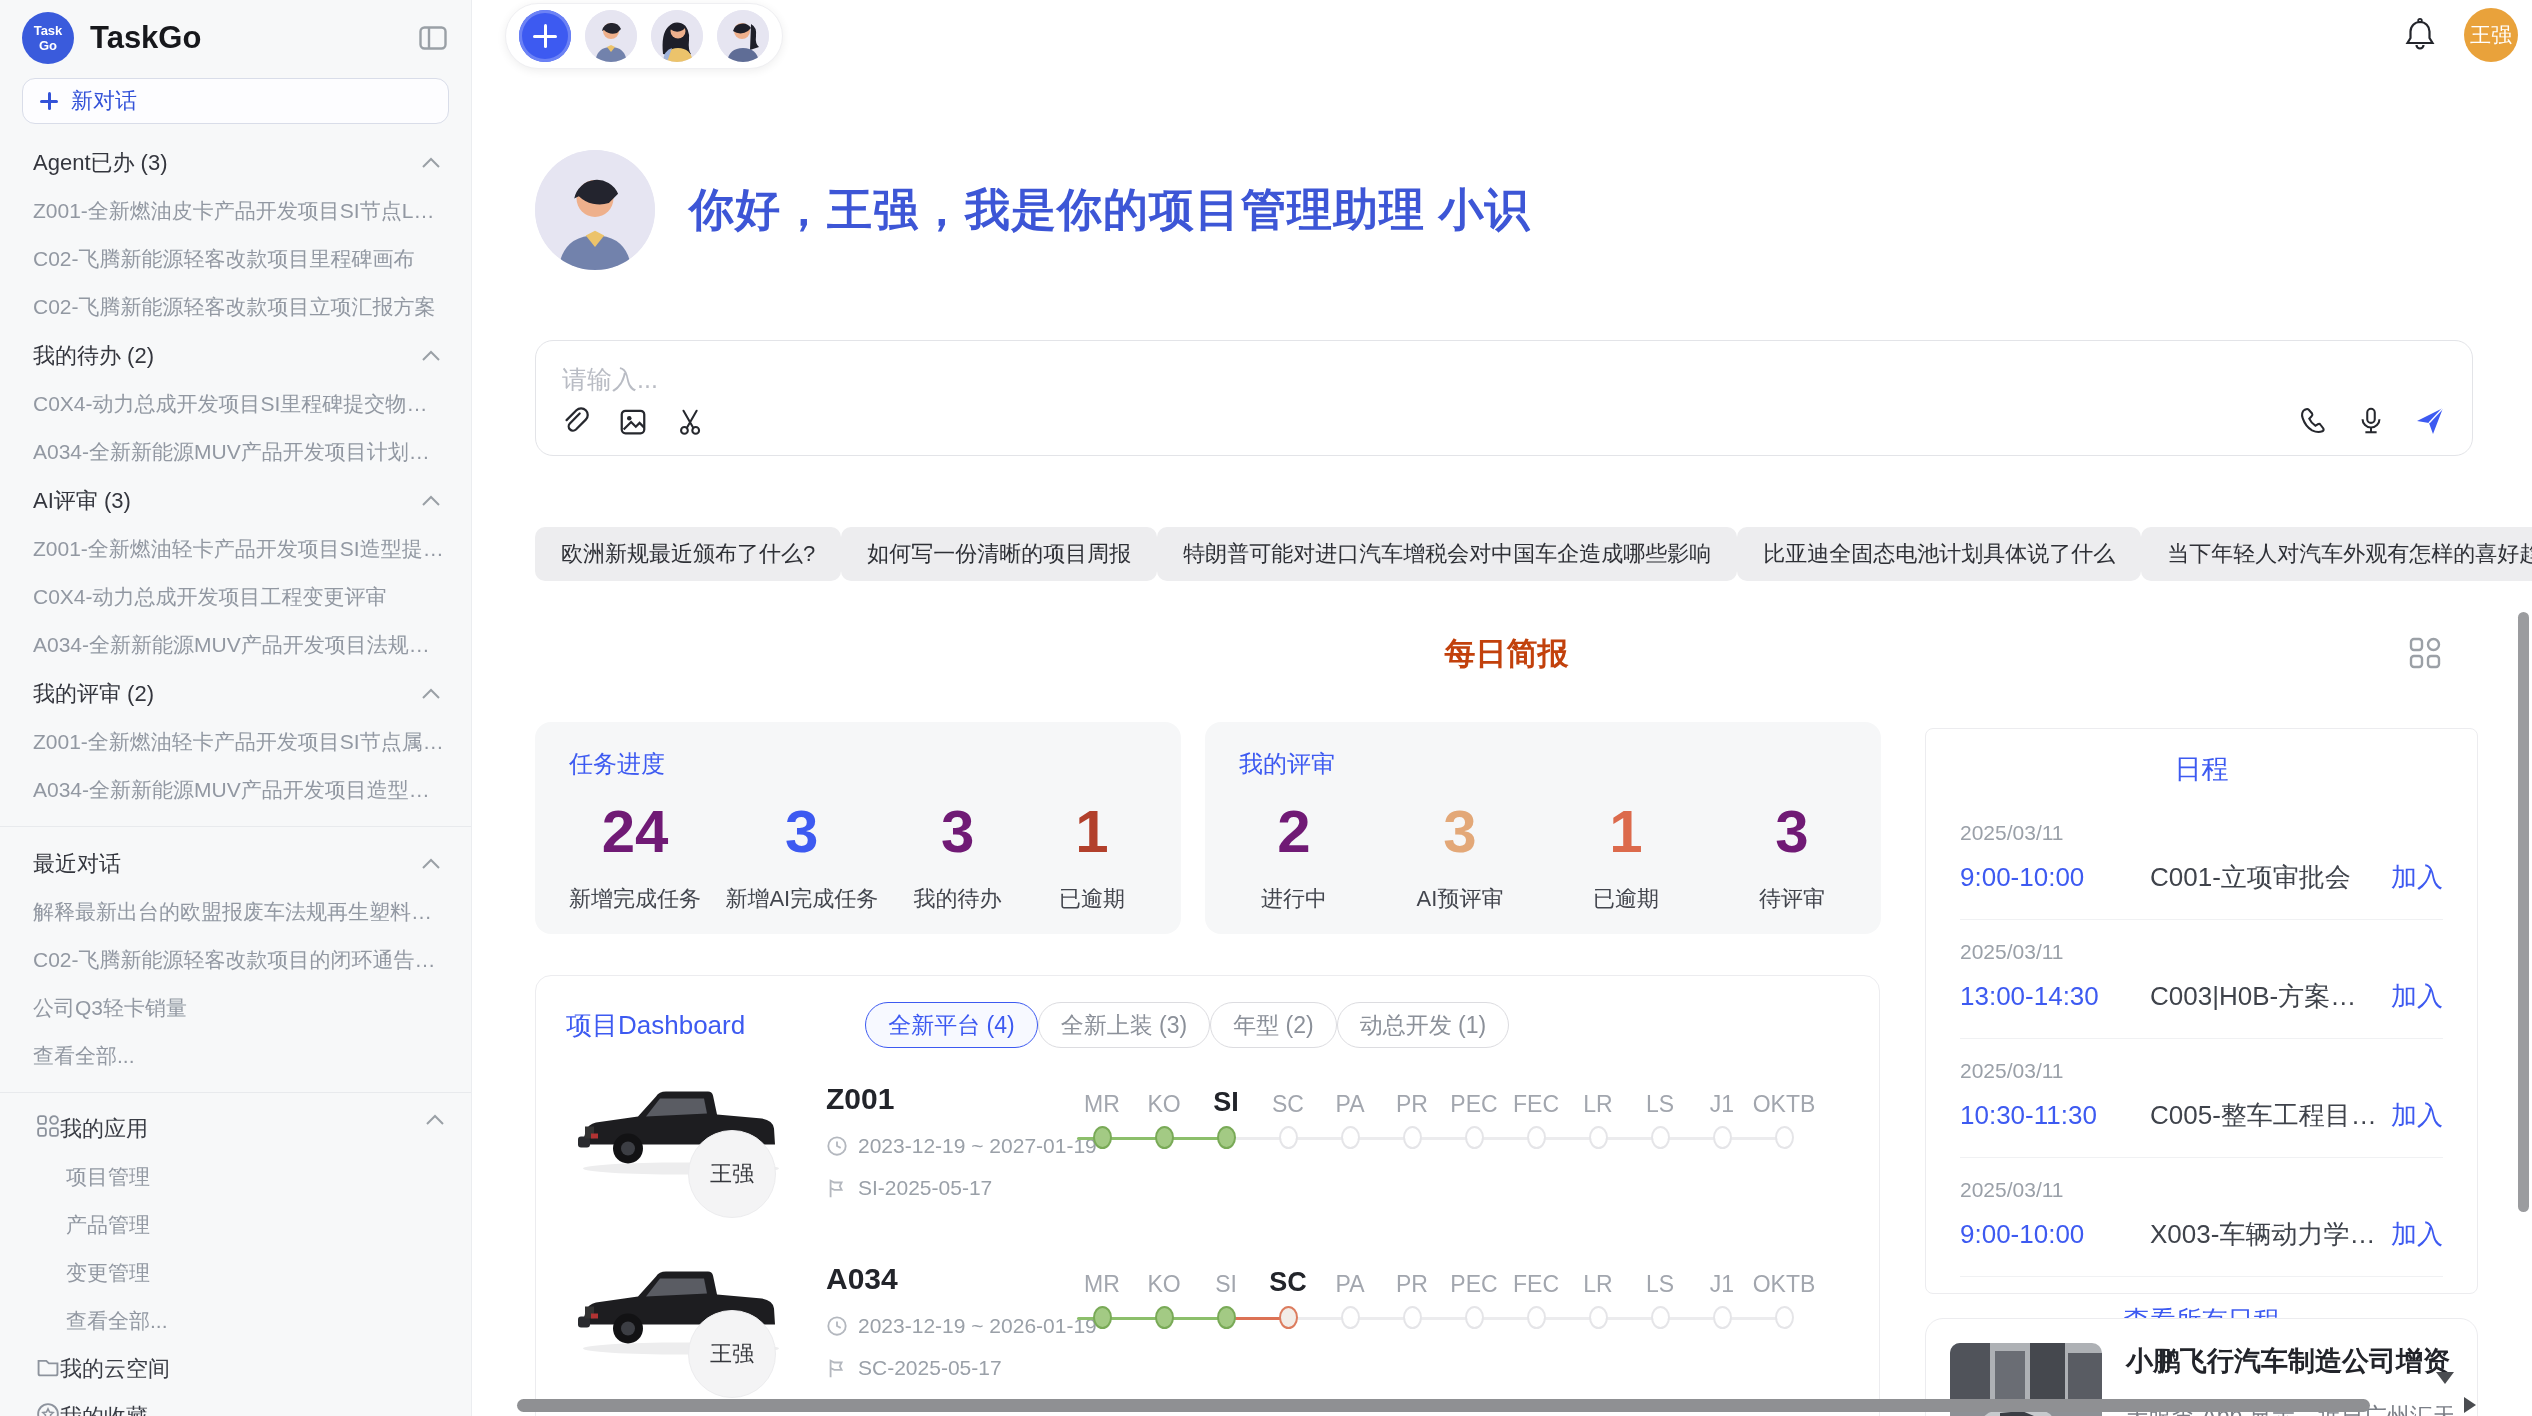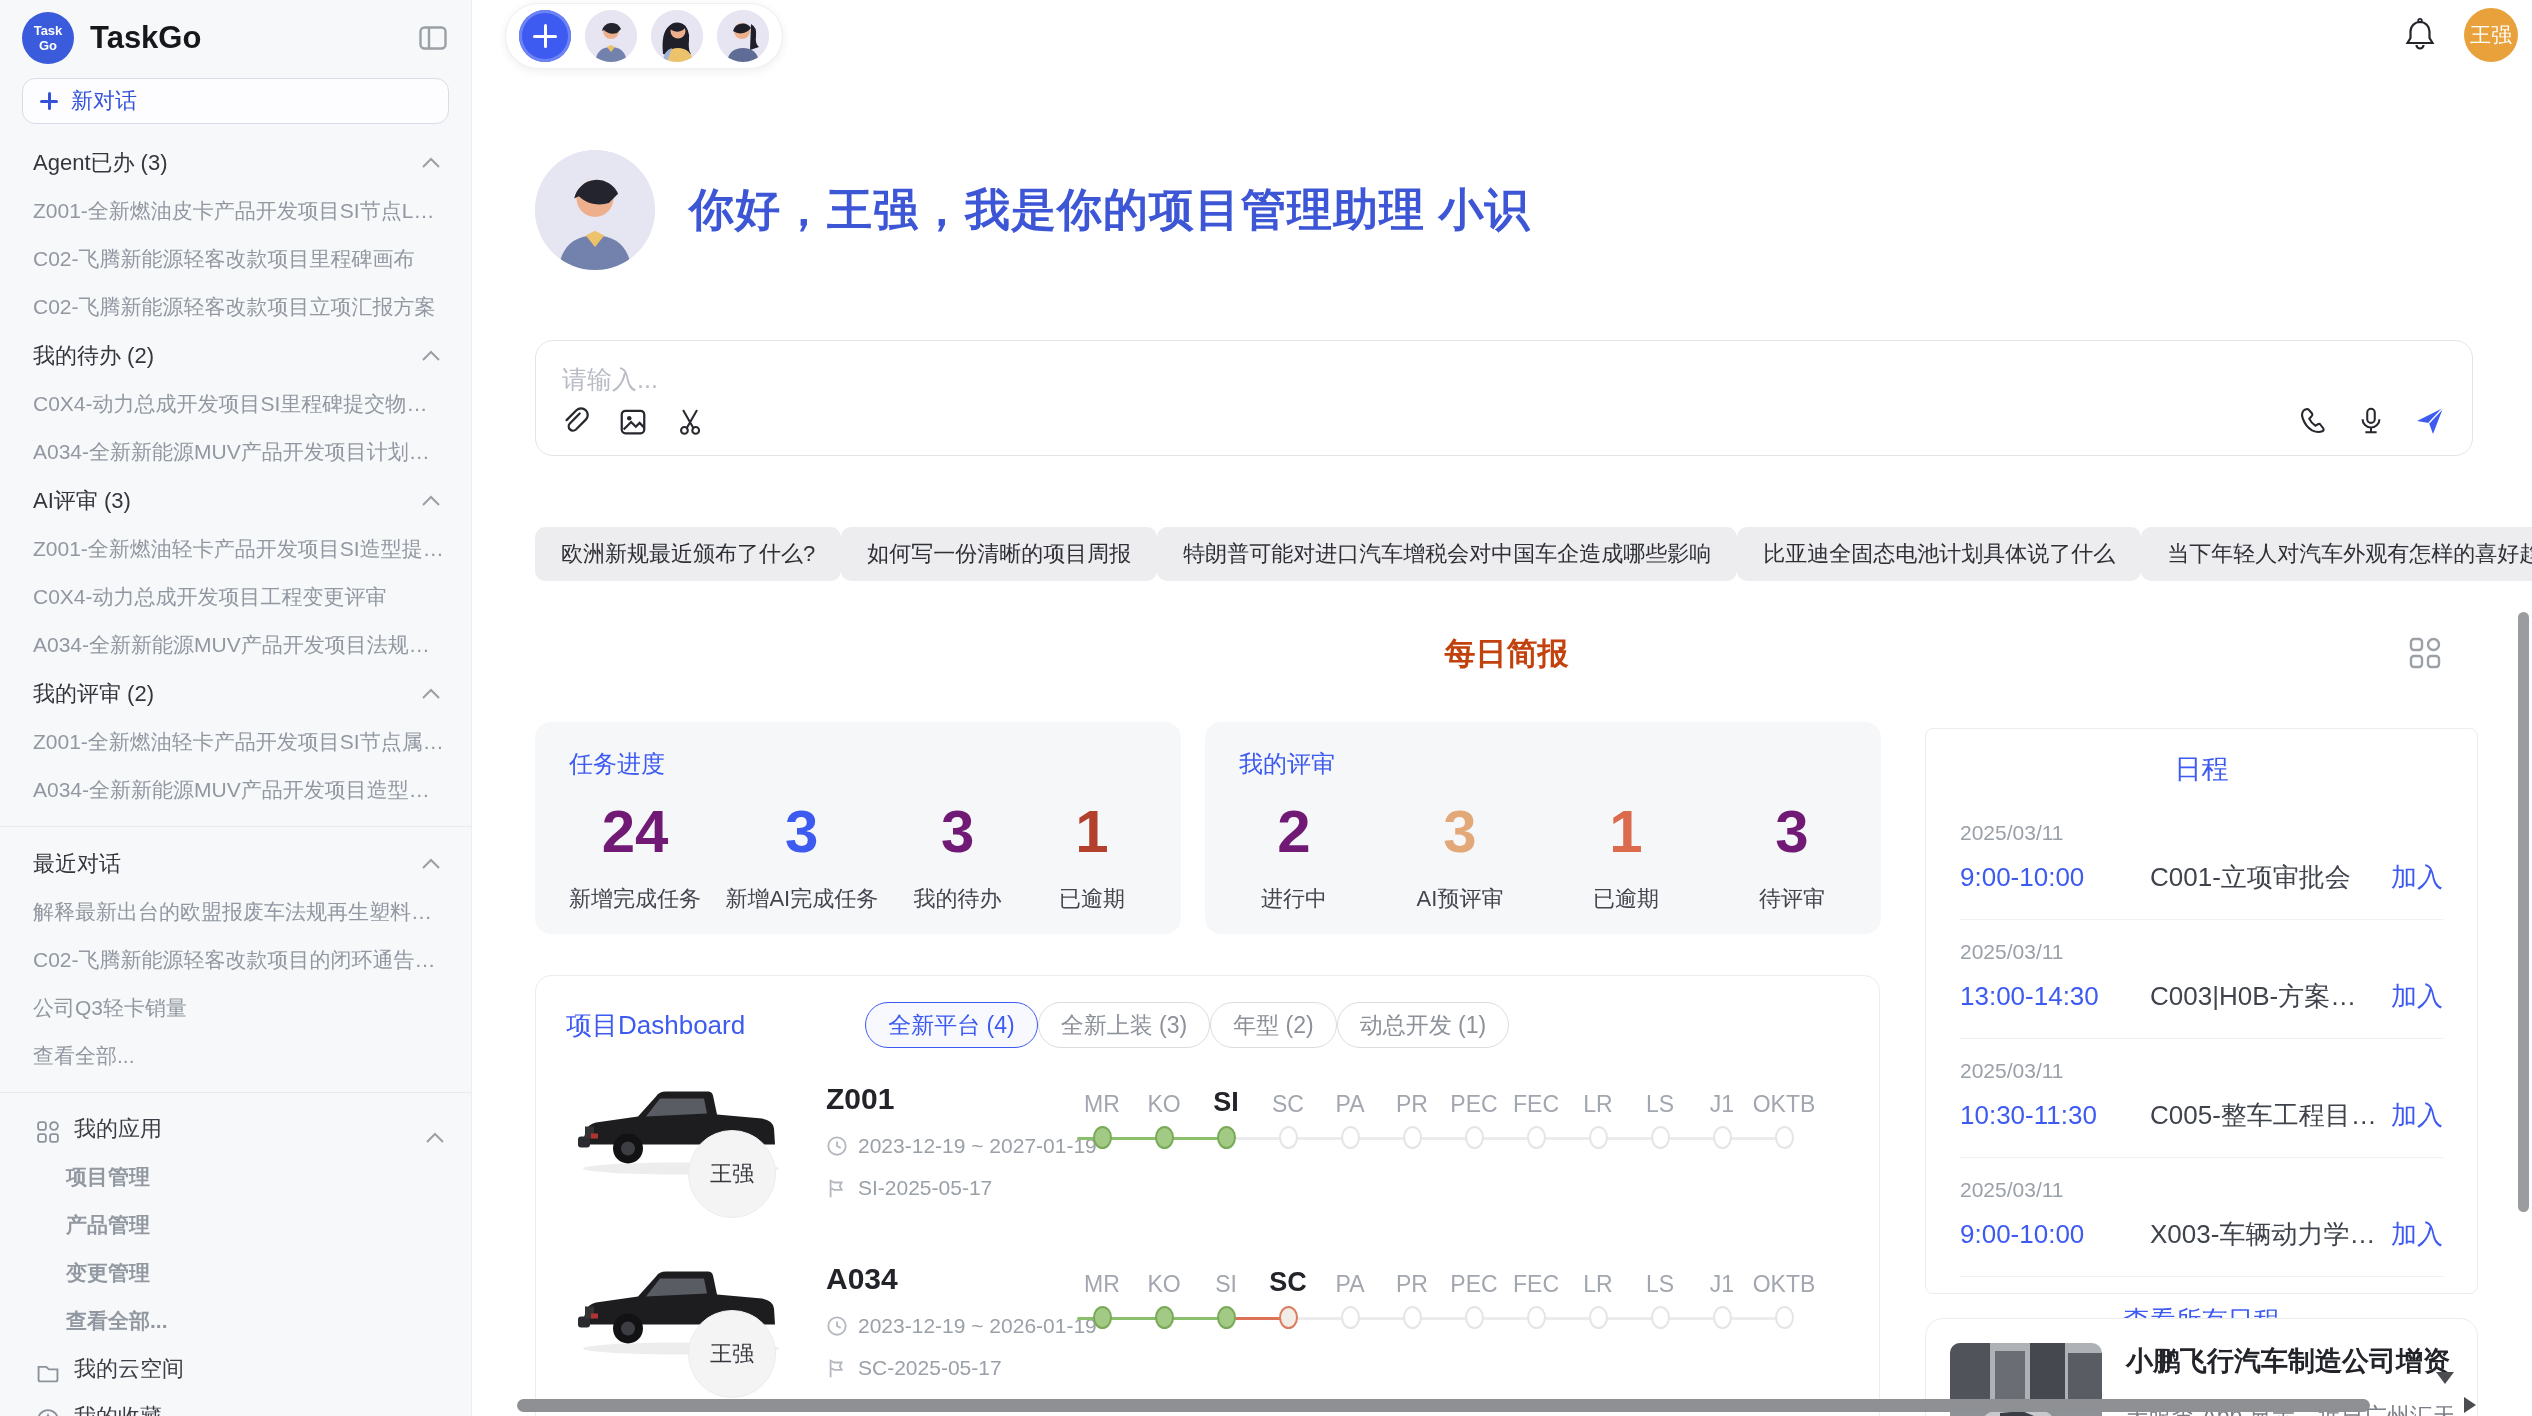--- a/index.html
+++ b/index.html
@@ -9,22 +9,22 @@
   .sidebar{position:absolute;left:0;top:0;width:472px;height:1416px;background:#f7f8f9;border-right:1px solid #ebedf0;box-sizing:border-box;overflow:hidden;}
   .sb-head{display:flex;align-items:center;padding:12px 24px 8px 22px;}
   .logo{width:52px;height:52px;border-radius:50%;background:#3a5bdc;color:#fff;display:flex;flex-direction:column;align-items:center;justify-content:center;font-size:13px;line-height:15px;font-weight:700;flex:0 0 auto;}
   .app-title{font-size:31px;font-weight:700;color:#17181c;margin-left:16px;}
   .collapse{margin-left:auto;cursor:pointer;}
   .sb-new{margin:6px 22px 14px;height:44px;background:#fdfdff;border:1px solid #d9dde9;border-radius:13px;display:flex;align-items:center;padding:0 16px;color:#3352d8;font-size:22px;gap:12px;cursor:pointer;}
   .sb-sec-h{display:flex;align-items:center;padding:10px 30px 9px 33px;font-size:22px;color:#34363e;}
   .chev{margin-left:auto;}
   .sb-item{padding:10px 26px 10px 33px;font-size:21px;color:#9298a2;white-space:nowrap;overflow:hidden;text-overflow:ellipsis;cursor:pointer;}
   .sb-div{border-top:1px solid #e8eaed;margin:12px 0;}
-  .sb-row{display:flex;align-items:flex-end;gap:14px;padding:9px 26px 9px 36px;font-size:22px;color:#3a3d45;cursor:pointer;}
-  .sb-sub{padding:10px 26px 10px 66px;font-size:21px;color:#9298a2;white-space:nowrap;overflow:hidden;text-overflow:ellipsis;cursor:pointer;font-weight:bold;}
+  .sb-row{display:flex;align-items:flex-start;padding:9px 26px 9px 36px;font-size:22px;color:#3a3d45;cursor:pointer;}
+  .sb-sub{padding:10px 26px 10px 66px;font-size:21px;color:#9298a2;white-space:nowrap;overflow:hidden;text-overflow:ellipsis;cursor:pointer;}
   .plus-icon{position:relative;width:20px;height:20px;flex:0 0 auto;}
   .plus-icon::before,.plus-icon::after{content:"";position:absolute;background:#3352d8;border-radius:2px;}
   .plus-icon::before{left:9px;top:1px;width:3px;height:18px;}
   .plus-icon::after{left:1px;top:9px;width:18px;height:3px;}
   
   .top-pill{position:absolute;left:505px;top:3px;height:64px;background:#fff;border:1px solid #efeff2;border-radius:34px;box-shadow:0 2px 10px rgba(0,0,0,.07);display:flex;align-items:center;gap:14px;padding:0 13px;}
   .pill-add{width:52px;height:52px;border-radius:50%;background:#3d5af1;box-shadow:inset 0 0 0 3px #6c82f5;display:flex;align-items:center;justify-content:center;cursor:pointer;flex:0 0 auto;}
   .pill-add .wplus{position:relative;width:24px;height:24px;}
   .pill-add .wplus::before,.pill-add .wplus::after{content:"";position:absolute;background:#fff;border-radius:2px;}
   .pill-add .wplus::before{left:10.5px;top:0;width:3px;height:24px;}

